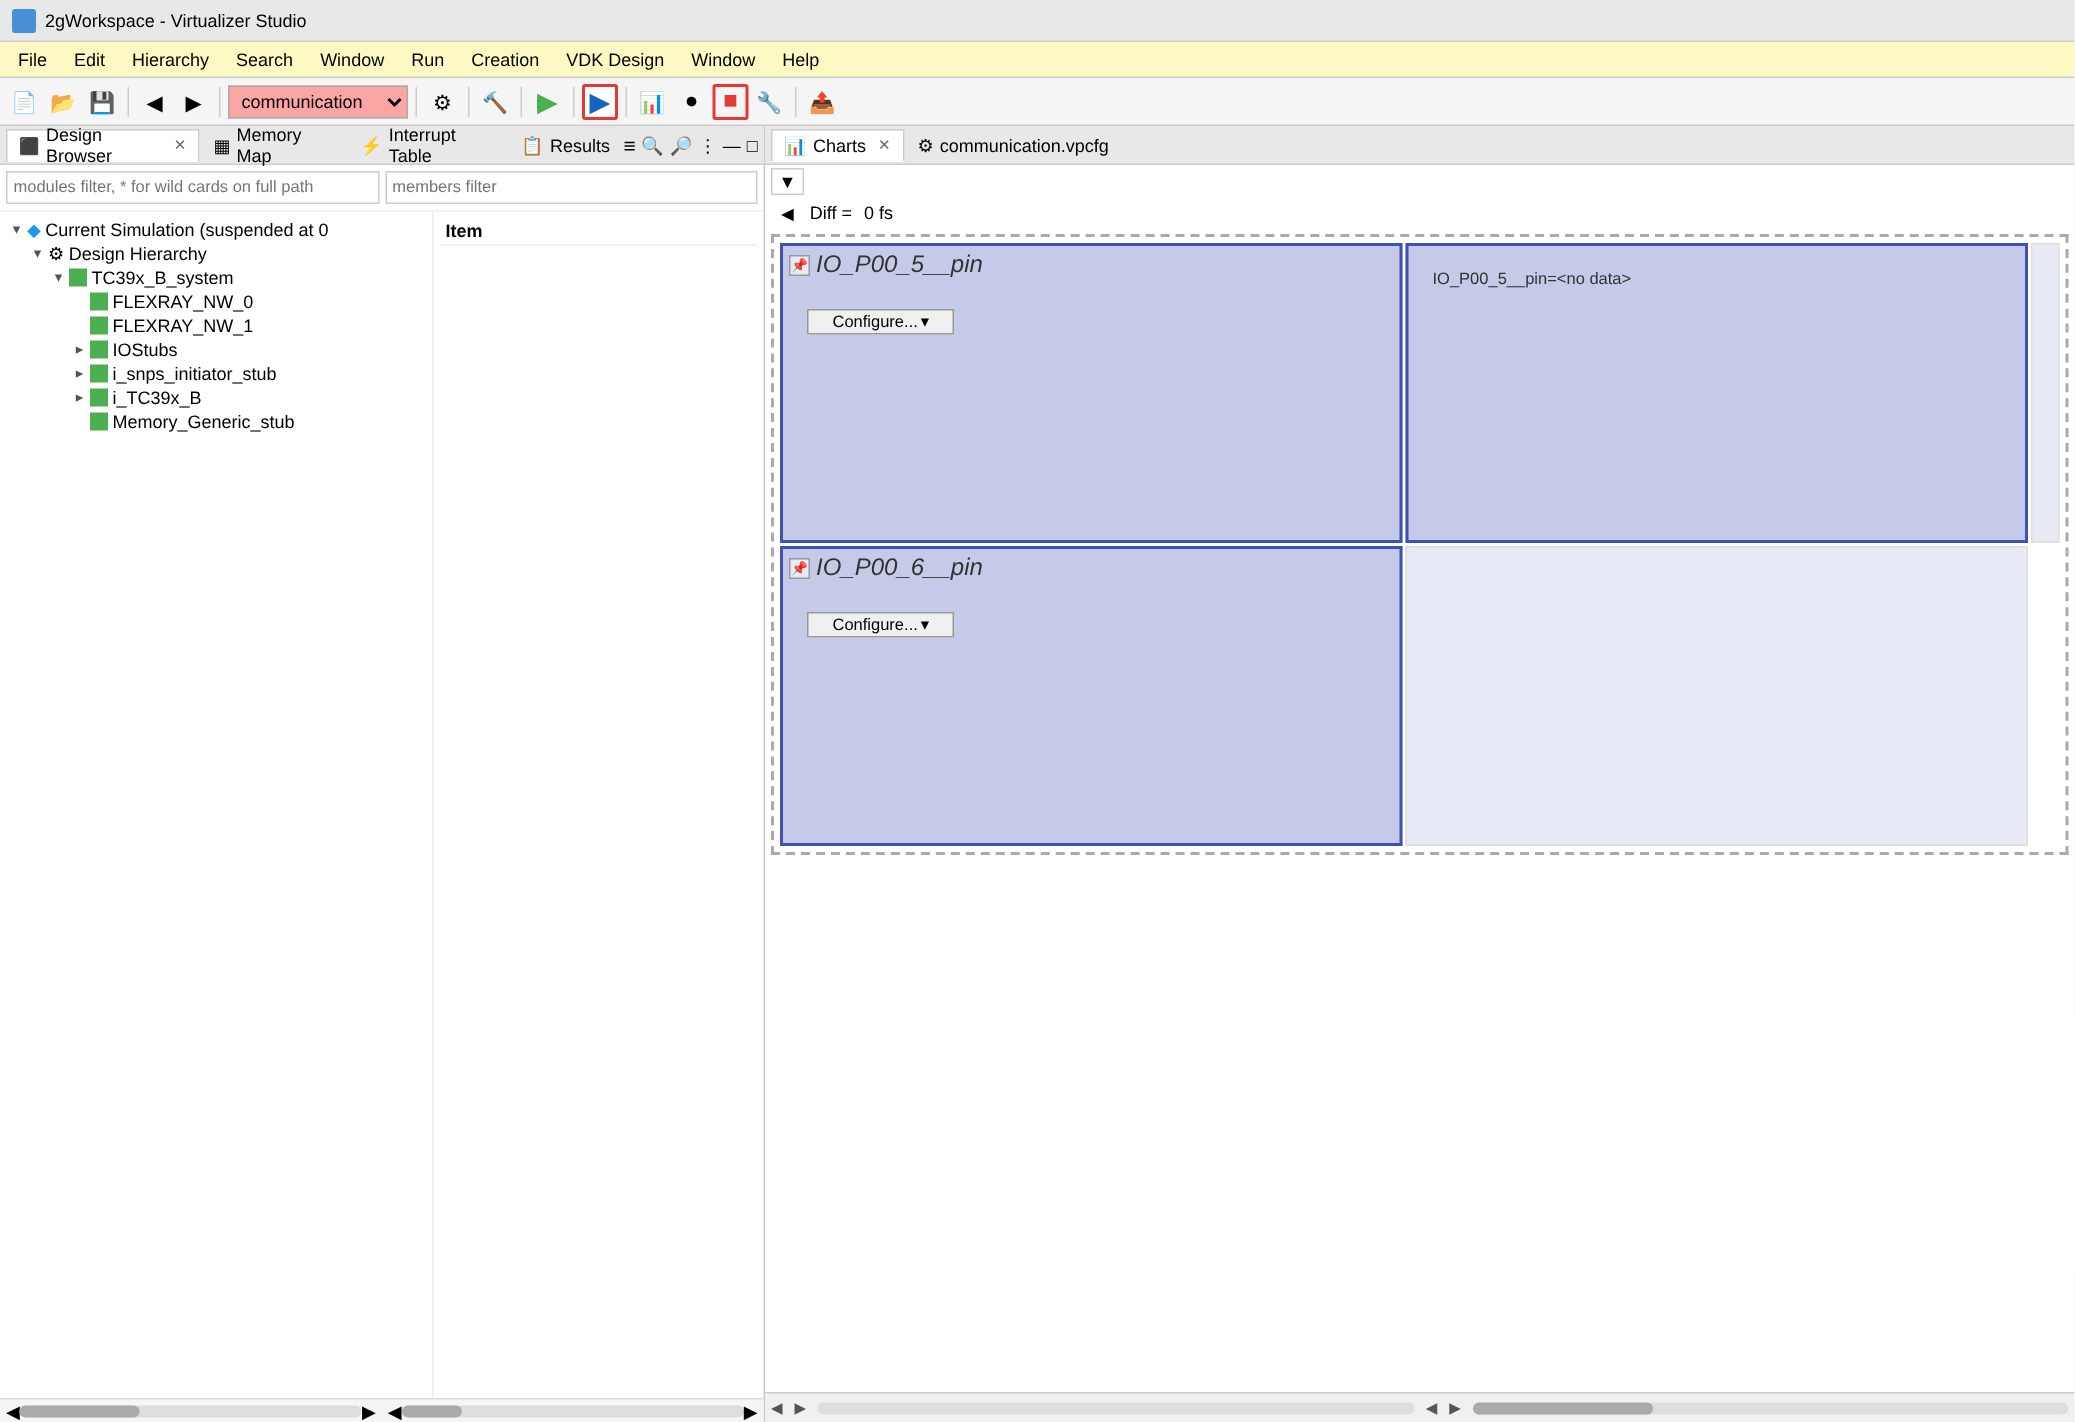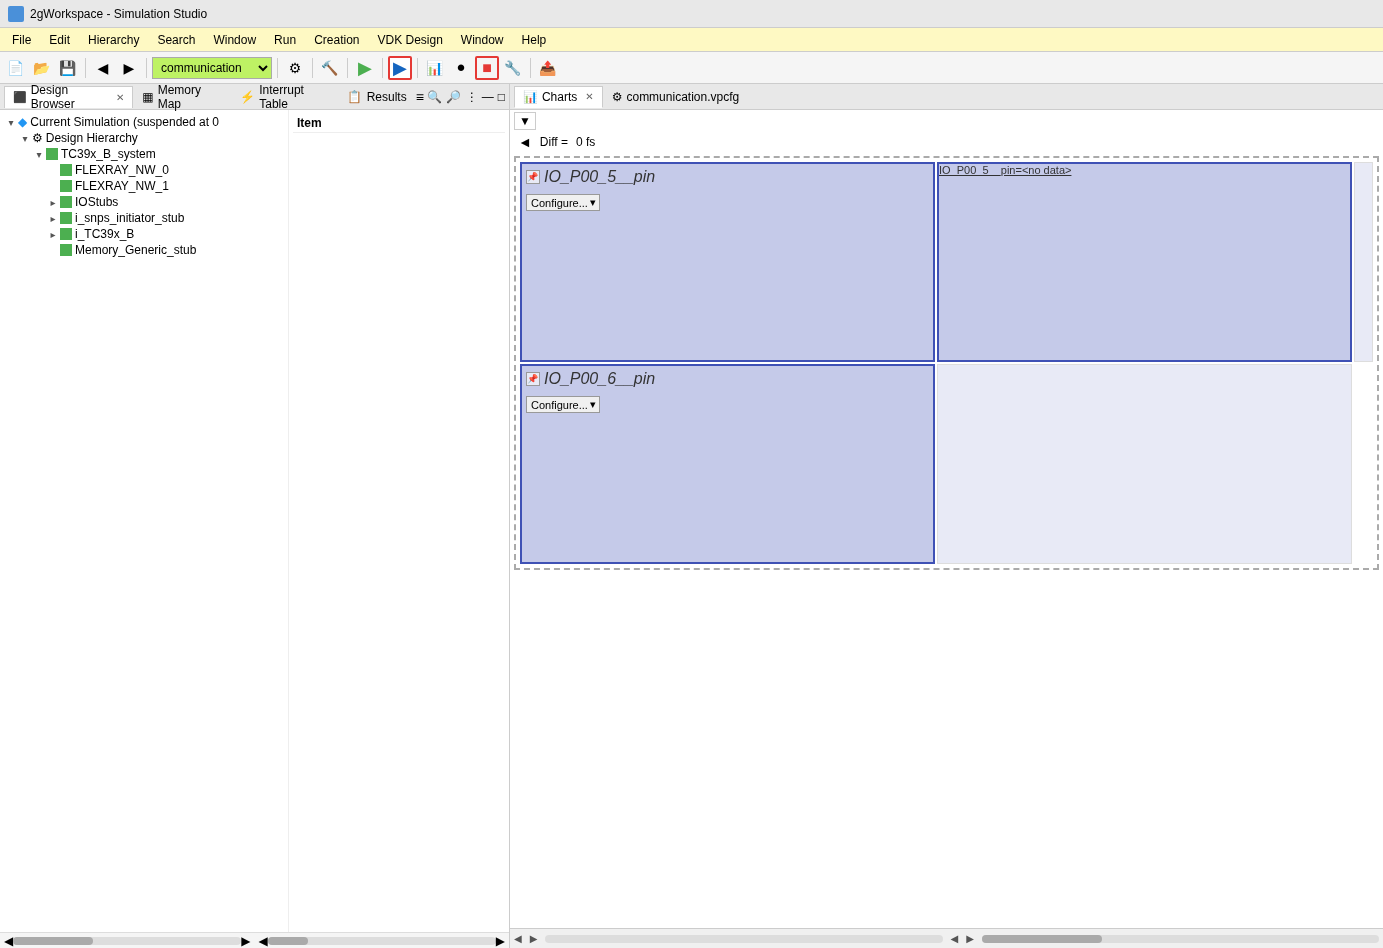--- a/index.html
+++ b/index.html
@@ -52,21 +52,21 @@
       justify-content: center;
       cursor: pointer;
       border: 1px solid transparent;
       border-radius: 2px;
       font-size: 14px;
     }
     .toolbar-separator { width: 1px; height: 20px; background: #ccc; margin: 0 3px; }
     .toolbar-dropdown {
       height: 22px;
       border: 1px solid #aaa;
-      background: #bef264;
+      background: #fca5a5;
       padding: 0 4px;
       font-size: 12px;
       width: 120px;
     }
     .toolbar-btn.highlighted {
       border: 2px solid #e53935;
       background: #fff;
     }
 
     
@@ -255,24 +255,24 @@
     .chart-cell-title {
       font-size: 16px;
       color: #333;
       font-style: italic;
     }
     .chart-configure-btn {
       display: inline-flex;
       align-items: center;
       border: 1px solid #999;
       background: #f0f0f0;
-      padding: 1px 4px;
+      padding: 1px 16px;
       font-size: 11px;
       cursor: pointer;
-      margin: 4px;
+      margin: 16px;
       gap: 2px;
     }
 
     
     .charts-scrollbar {
       height: 20px;
       background: #f0f0f0;
       border-top: 1px solid #ccc;
       display: flex;
       align-items: center;
@@ -301,21 +301,21 @@
       align-items: center;
       justify-content: center;
       font-size: 9px;
     }
   </style>
 </head>
 <body>
 
 <div class="title-bar">
   <div class="title-bar-icon"></div>
-  <span>2gWorkspace - Simulation Studio</span>
+  <span>2gWorkspace - Virtualizer Studio</span>
 </div>
 
 <div class="menu-bar">
   <span class="menu-item">File</span>
   <span class="menu-item">Edit</span>
   <span class="menu-item">Hierarchy</span>
   <span class="menu-item">Search</span>
   <span class="menu-item">Window</span>
   <span class="menu-item">Run</span>
   <span class="menu-item">Creation</span>
@@ -379,20 +379,24 @@
       <div class="tab-controls">
         <span style="cursor:pointer; font-size:14px;">≡</span>
         <span style="cursor:pointer; font-size:12px;">🔍</span>
         <span style="cursor:pointer; font-size:12px;">🔎</span>
         <span style="cursor:pointer; font-size:12px;">⋮</span>
         <span style="cursor:pointer; font-size:12px;">—</span>
         <span style="cursor:pointer; font-size:12px;">□</span>
       </div>
     </div>
 
+    <div class="filter-bar">
+      <input class="filter-input" type="text" placeholder="modules filter, * for wild cards on full path" style="">
+      <input class="filter-input" type="text" placeholder="members filter" style="">
+    </div>
 
     <div class="tree-area">
       <div class="tree-column">
 
         <div class="tree-node">
           <span class="tree-indent" style="width:0px;"></span>
           <span class="tree-arrow">▾</span>
           <span style="color:#2196F3; margin-right:3px;">◆</span>
           <span>Current Simulation (suspended at 0</span>
         </div>
@@ -504,21 +508,21 @@
           <div class="chart-cell-header">
             <div class="pin-icon-box">📌</div>
             <span class="chart-cell-title">IO_P00_5__pin</span>
           </div>
           <div>
             <span class="chart-configure-btn">Configure... <span>▾</span></span>
           </div>
         </div>
 
         <div class="chart-cell" style="background:#c5cae9;">
-          <div style="padding:0; font-size:11px; color:#333;text-decoration:underline;">IO_P00_5__pin=&lt;no data&gt;</div>
+          <div style="padding:16px; font-size:11px; color:#333;">IO_P00_5__pin=&lt;no data&gt;</div>
         </div>
 
         <div class="chart-cell-top-right">
         </div>
 
         <div class="chart-cell">
           <div class="chart-cell-header">
             <div class="pin-icon-box">📌</div>
             <span class="chart-cell-title">IO_P00_6__pin</span>
           </div>

